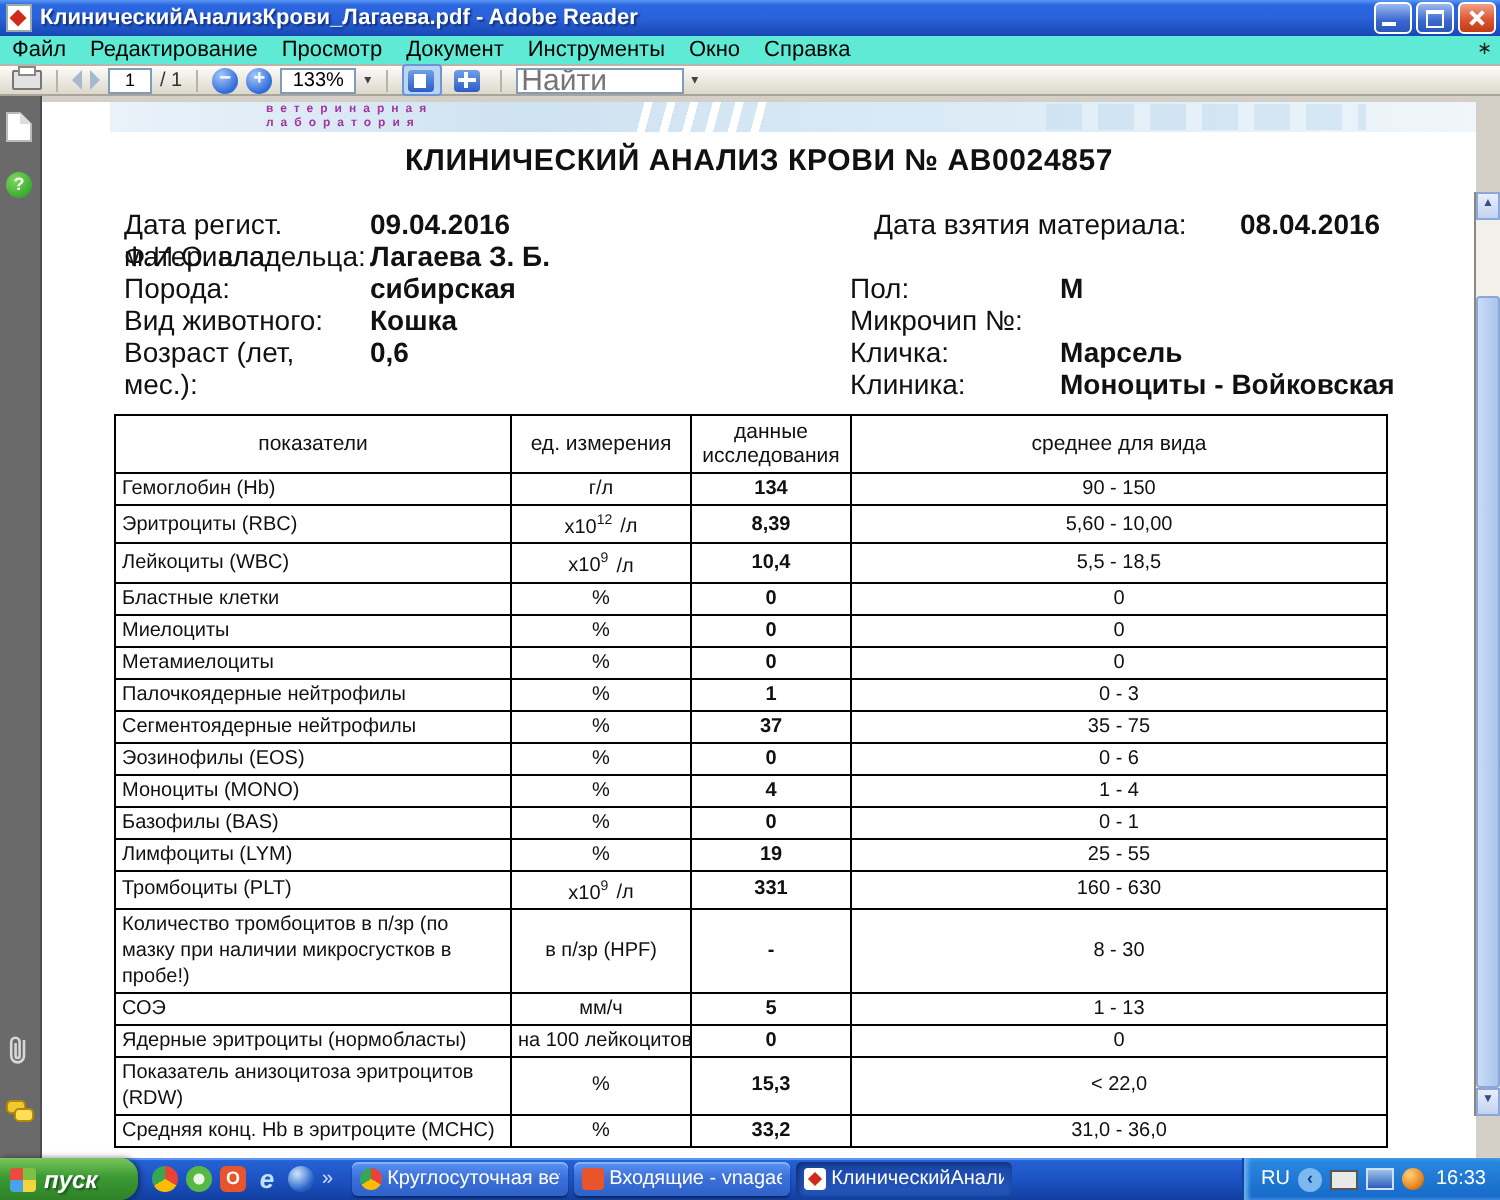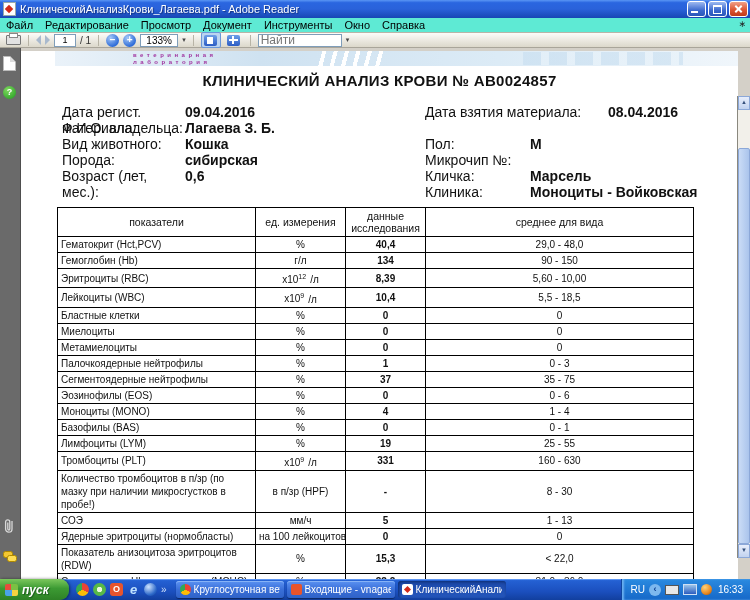--- a/index.html
+++ b/index.html
@@ -6,21 +6,21 @@
   body{width:750px;height:600px;position:relative;overflow:hidden;
        font-family:"Liberation Sans",sans-serif;background:#ece9d8;}
 
   
   .titlebar{position:absolute;top:0;left:0;right:0;height:18px;
     background:linear-gradient(180deg,#5a96f4 0%,#2a66e0 15%,#2a62da 50%,#1747b4 100%);
     display:flex;align-items:center;padding-left:3px;}
   .app-icon{width:11px;height:12px;background:#fff;border:1px solid #9aa;position:relative;flex:none;}
   .app-icon::after{content:"";position:absolute;left:2px;top:3px;width:6px;height:6px;
     background:#d22a1a;transform:rotate(45deg);}
-  .title-text{color:#fff;font-weight:normal;font-size:11px;margin-left:4px;
+  .title-text{color:#fff;font-weight:bold;font-size:11px;margin-left:4px;
     text-shadow:1px 1px 1px #12317e;white-space:nowrap;overflow:hidden;flex:1;}
   .win-btns{display:flex;gap:2px;margin-right:2px;}
   .wbtn{width:17px;height:14px;border:1px solid #fff;border-radius:3px;position:relative;flex:none;}
   .wbtn.blue{background:linear-gradient(#9db9f0,#3a68ce 60%,#2a56b8);}
   .wbtn.red{background:linear-gradient(#f0a088,#dd5633 55%,#c03a18);}
   .g-min{position:absolute;left:3px;bottom:3px;width:7px;height:2px;background:#fff;}
   .g-rest{position:absolute;left:4px;top:3px;width:7px;height:6px;border:1px solid #fff;border-top-width:2px;background:transparent;}
   .wbtn.red::before,.wbtn.red::after{content:"";position:absolute;left:4px;top:6px;width:9px;height:2px;background:#fff;}
   .wbtn.red::before{transform:rotate(45deg);}
   .wbtn.red::after{transform:rotate(-45deg);}
@@ -47,21 +47,21 @@
     line-height:12px;text-align:center;font-weight:bold;
     background:radial-gradient(circle at 35% 30%,#a6c9f8,#2f6cd8 70%);}
   .zoom-box{width:36px;height:11px;border:1px solid #7f9db9;background:#fff;text-align:center;line-height:11px;}
   .dropcaret{font-size:7px;color:#444;}
   .view-wrap{width:18px;height:14px;display:flex;align-items:center;justify-content:center;border-radius:2px;flex:none;}
   .view-wrap.selected{background:#bcd4f0;border:1px solid #6a96d8;}
   .view-btn{width:13px;height:11px;border-radius:2px;background:linear-gradient(#6fa0e8,#2c5cc4);position:relative;}
   .view-btn.scroll::after{content:"";position:absolute;left:3px;top:2px;width:6px;height:7px;background:#fff;}
   .view-btn.fit::before{content:"";position:absolute;left:2px;top:4px;width:9px;height:2px;background:#fff;}
   .view-btn.fit::after{content:"";position:absolute;left:5px;top:1px;width:2px;height:8px;background:#fff;}
-  .find-input{width:78px;height:11px;font-size:12px;border:1px solid #7f9db9;padding:0 2px;color:#555;font-family:"Liberation Sans",sans-serif;}
+  .find-input{width:78px;height:11px;font-size:15px;border:1px solid #7f9db9;padding:0 2px;color:#555;font-family:"Liberation Sans",sans-serif;}
 
   
   .content{position:absolute;top:48px;bottom:21px;left:0;right:0;background:#d4d0c8;}
   .sidebar{position:absolute;left:0;top:0;bottom:0;width:20px;background:#6a6a6a;border-right:1px solid #4e4e4e;}
   .sb-icon{position:absolute;left:3px;}
   .sb-page{top:8px;width:11px;height:13px;background:#fff;border:1px solid #bbb;}
   .sb-page::after{content:"";position:absolute;right:-1px;top:-1px;border:3px solid #6a6a6a;border-left-color:#ddd;border-bottom-color:#ddd;}
   .sb-help{top:38px;width:13px;height:13px;border-radius:50%;background:radial-gradient(circle at 35% 30%,#7ed85e,#1f9a1f);color:#fff;font-size:9px;font-weight:bold;text-align:center;line-height:13px;}
   .sb-clip{bottom:42px;}
   .sb-comm{bottom:12px;}
@@ -81,21 +81,21 @@
 
   .doc-title{position:absolute;top:21px;left:0;right:0;text-align:center;
     font-size:15px;font-weight:bold;letter-spacing:.3px;}
 
   .info{font-size:14px;}
   .info-left{position:absolute;left:41px;top:53px;width:340px;}
   .info-right{position:absolute;left:404px;top:53px;width:300px;}
   .irow{height:16px;display:flex;}
   .ilabel{width:123px;flex:none;}
   .info-right .ilabel{width:105px;}
-  .info-right .irow:first-child .ilabel{width:183px;}
+  .info-right .irow:first-child .ilabel{width:183px;margin-left:12px;}
   .ivalue{font-weight:bold;}
 
   
   table.results{position:absolute;left:36px;top:156px;width:636px;border-collapse:collapse;
     font-size:10px;table-layout:fixed;}
   table.results th,table.results td{border:1px solid #000;padding:1px 3px;line-height:13px;}
   table.results th{font-size:10.5px;font-weight:normal;height:26px;line-height:12px;}
   .c-name{text-align:left;}
   .c-unit{text-align:center;white-space:nowrap;overflow:hidden;}
   .c-unit sup{font-size:7px;}
@@ -226,26 +226,26 @@
       <div class="info info-left" id="info-left">
           <div class="irow">
             <span class="ilabel">Дата регист. материала:</span>
             <span class="ivalue">09.04.2016</span>
           </div>
           <div class="irow">
             <span class="ilabel">Ф.И.О. владельца:</span>
             <span class="ivalue">Лагаева З. Б.</span>
           </div>
           <div class="irow">
+            <span class="ilabel">Порода:</span>
+            <span class="ivalue">сибирская</span>
+          </div>
+          <div class="irow">
             <span class="ilabel">Вид животного:</span>
             <span class="ivalue">Кошка</span>
-          </div>
-          <div class="irow">
-            <span class="ilabel">Порода:</span>
-            <span class="ivalue">сибирская</span>
           </div>
           <div class="irow">
             <span class="ilabel">Возраст (лет, мес.):</span>
             <span class="ivalue">0,6</span>
           </div>
         </div>
       <div class="info info-right" id="info-right">
           <div class="irow">
             <span class="ilabel">Дата взятия материала:</span>
             <span class="ivalue">08.04.2016</span>
@@ -281,26 +281,20 @@
           </colgroup>
         <thead>
           <tr>
             <th>показатели</th>
             <th>ед. измерения</th>
             <th>данные исследования</th>
             <th>среднее для вида</th>
           </tr>
         </thead>
         <tbody id="tbl-body">
-            <tr>
-              <td class="c-name">Гематокрит (Hct,PCV)</td>
-              <td class="c-unit">%</td>
-              <td class="c-val">40,4</td>
-              <td class="c-range">29,0 - 48,0</td>
-            </tr>
             <tr>
               <td class="c-name">Гемоглобин (Hb)</td>
               <td class="c-unit">г/л</td>
               <td class="c-val">134</td>
               <td class="c-range">90 - 150</td>
             </tr>
             <tr>
               <td class="c-name">Эритроциты (RBC)</td>
               <td class="c-unit">х10<sup>12</sup><span class="u2">/л</span></td>
               <td class="c-val">8,39</td>

